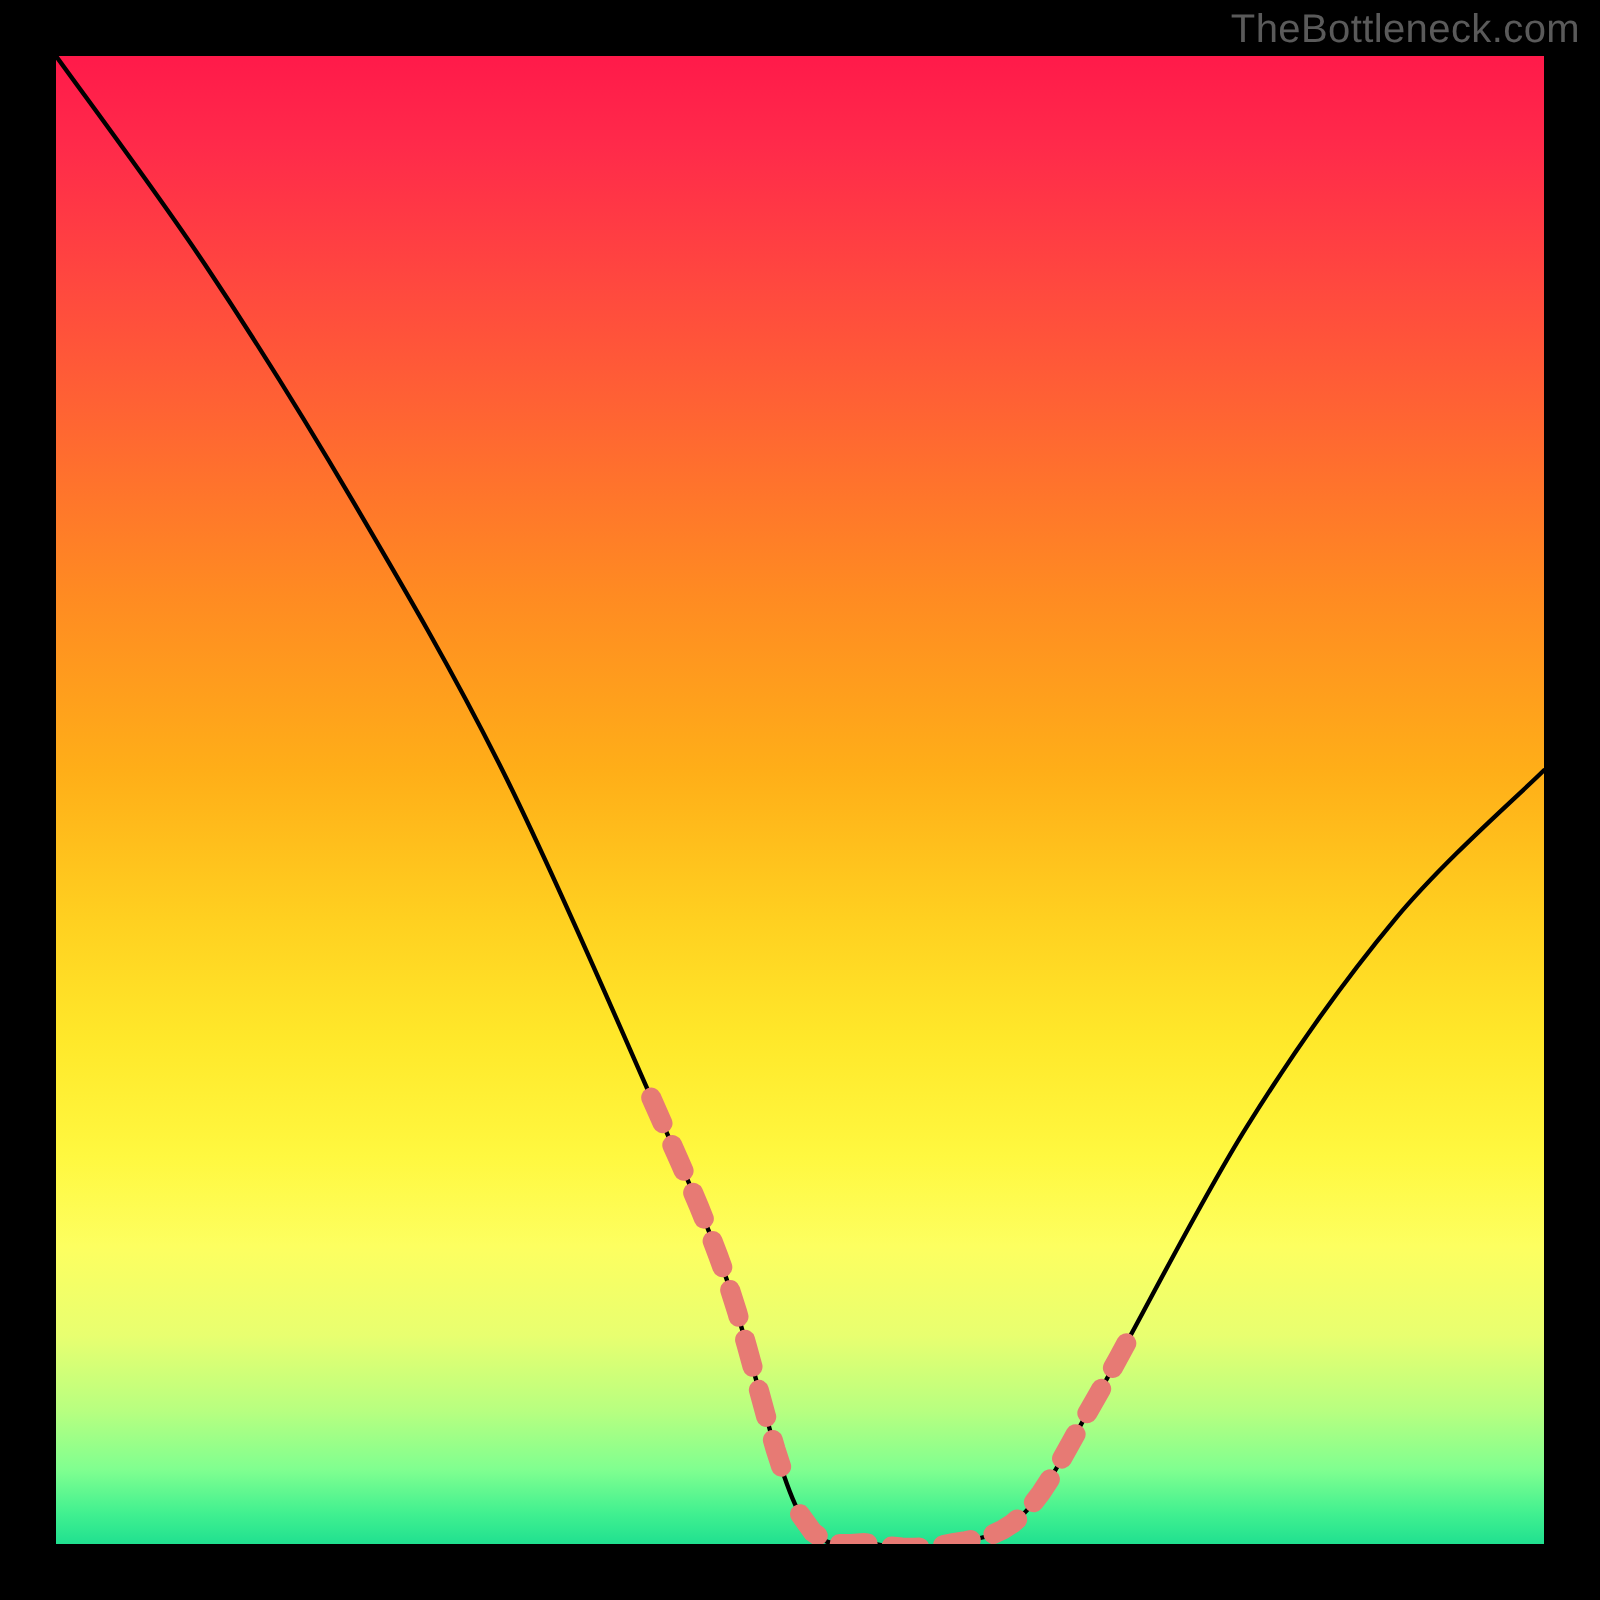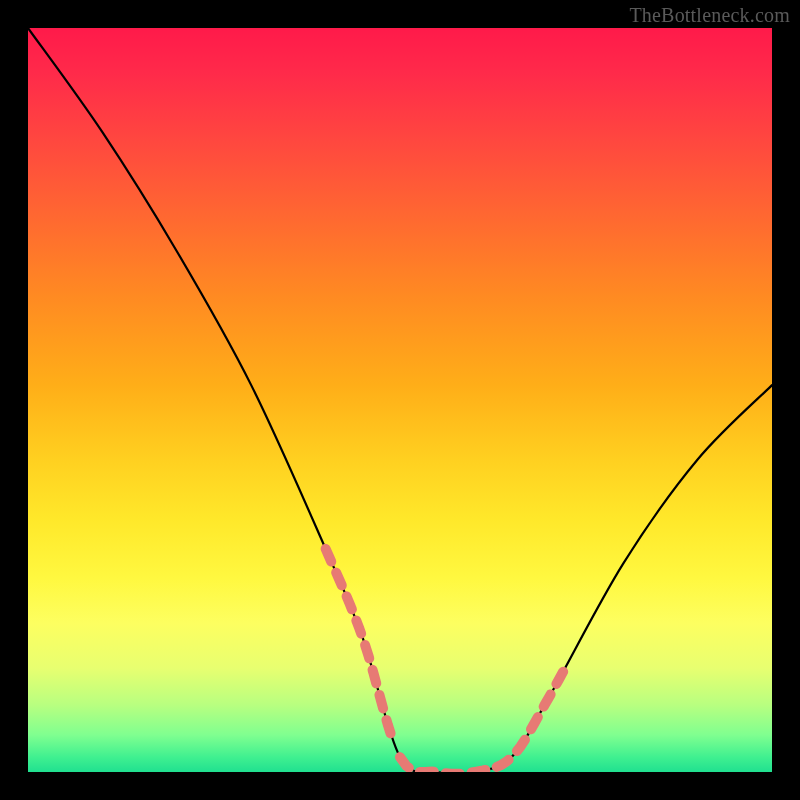--- a/index.html
+++ b/index.html
@@ -43,21 +43,21 @@
   svg.curve {
     position: absolute;
     inset: 0;
     width: 744px;
     height: 744px;
   }
   .watermark {
     position: absolute;
     top: 4px;
     right: 10px;
-    font-family: Liberation Serif, serif;
+    font-family: Liberation Sans, sans-serif;
     font-size: 20px;
     color: #5a5a5a;
     letter-spacing: 0.2px;
     font-weight: 500;
   }
 </style>
 </head>
 <body>
 
 <div class="frame">

